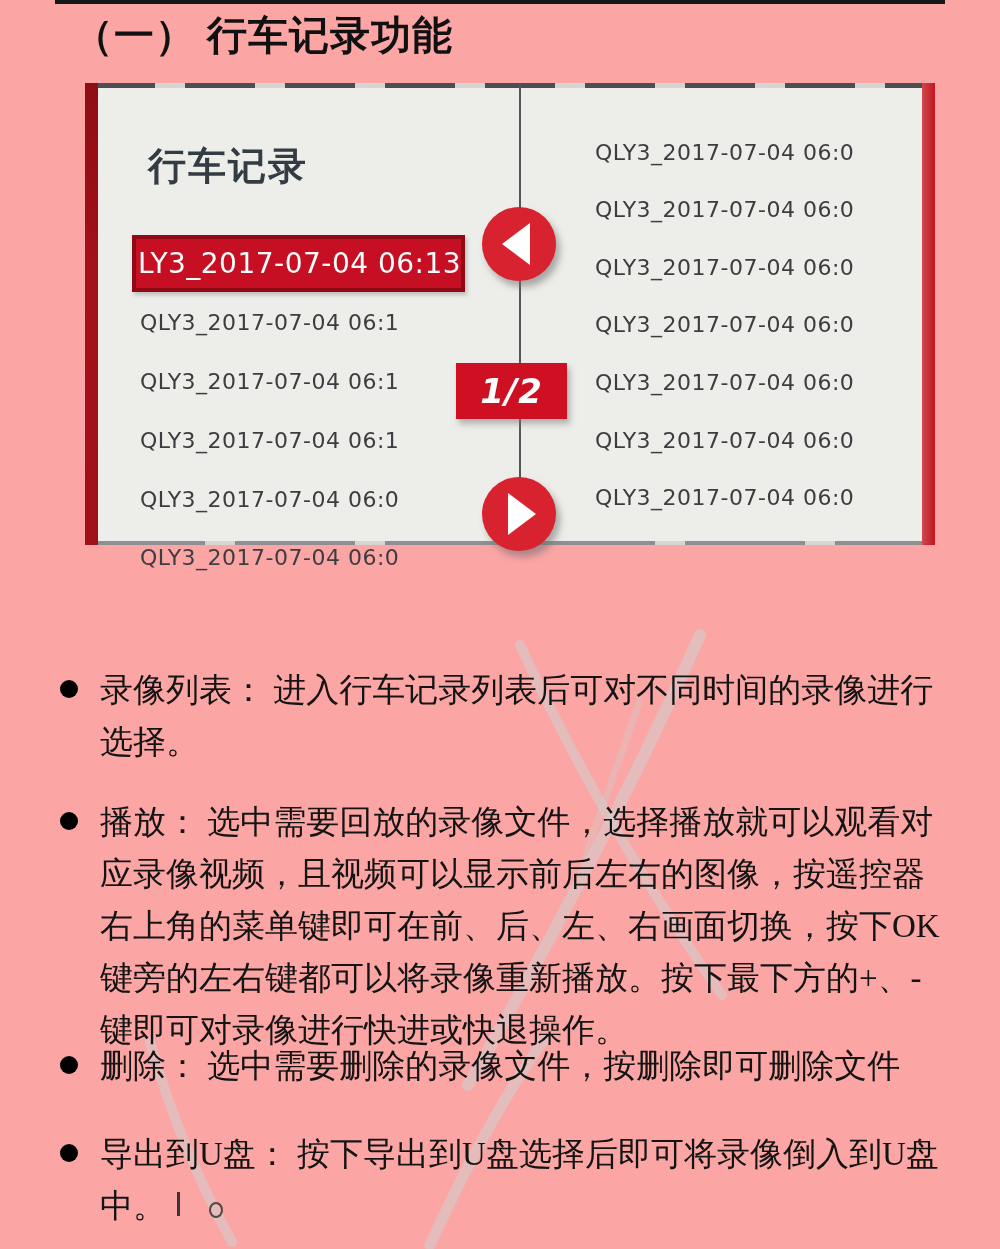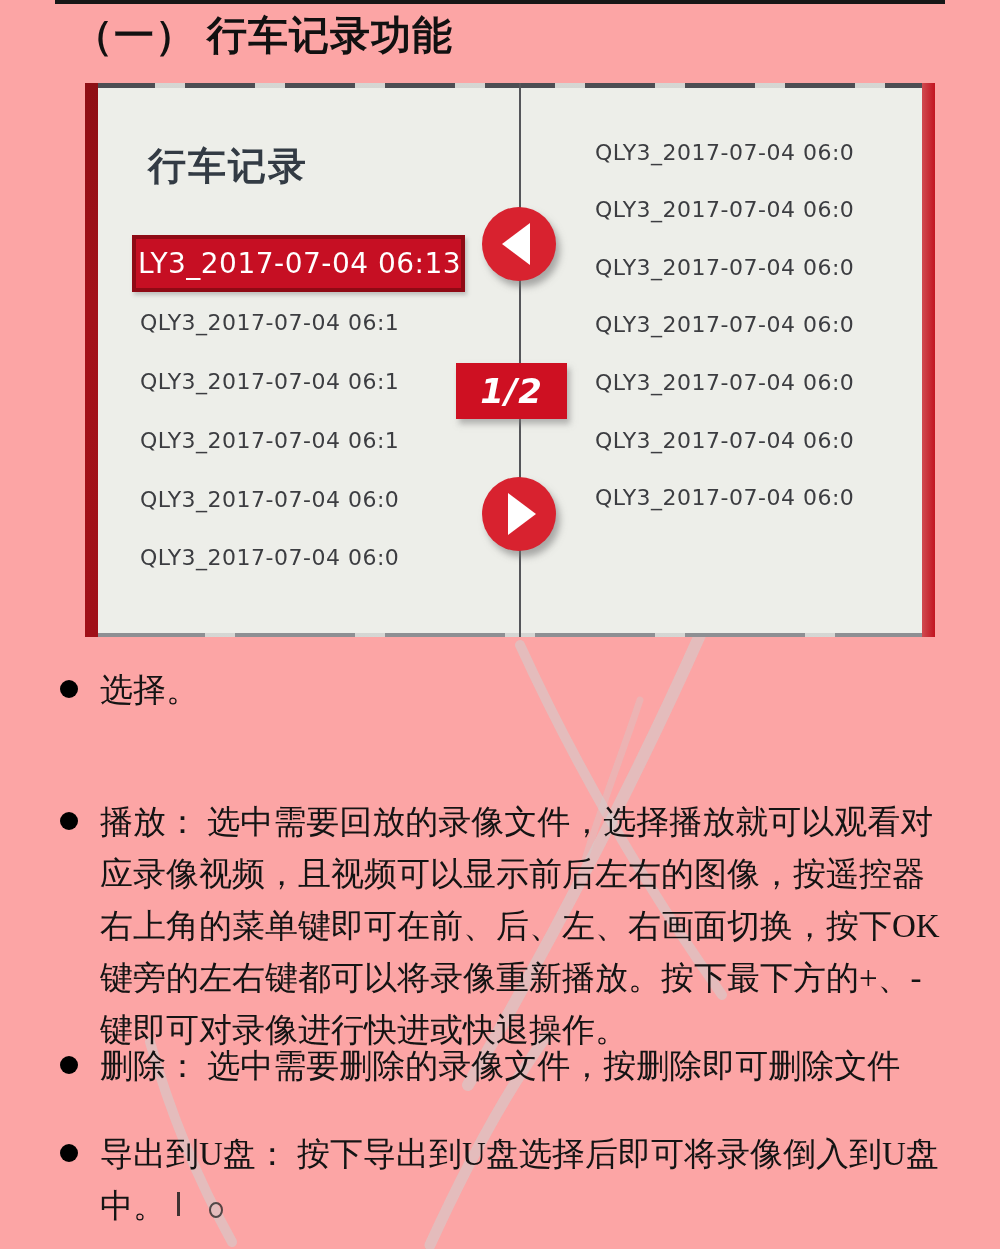--- a/index.html
+++ b/index.html
@@ -6,21 +6,21 @@
   .page{position:relative;width:1000px;height:1249px;background:#fca5a5;overflow:hidden;
         font-family:"Liberation Serif","DejaVu Serif",serif;color:#141414;text-decoration:underline;}
   .top-rule{position:absolute;left:55px;top:0;width:890px;height:4px;background:#161616;}
   .heading{position:absolute;left:73px;top:8px;font-size:40px;font-weight:bold;color:#111;
            letter-spacing:1px;white-space:nowrap;}
 
   
   .watermark{position:absolute;left:0;top:0;width:1000px;height:1249px;pointer-events:none;}
 
   
-  .shot{position:absolute;left:85px;top:83px;width:850px;height:554px;background:#edeee9;
+  .shot{position:absolute;left:85px;top:83px;width:850px;height:462px;background:#edeee9;
         font-family:"DejaVu Sans","Liberation Sans",sans-serif;}
   .shot-topline{position:absolute;left:0;top:0;width:100%;height:5px;
         background:repeating-linear-gradient(90deg,#4d4e53 0 70px,rgba(77,78,83,.15) 70px 100px);}
   .shot-bottomline{position:absolute;left:0;bottom:0;width:100%;height:4px;
         background:repeating-linear-gradient(90deg,#8e8f93 0 120px,rgba(142,143,147,.25) 120px 150px);}
   .stripe{position:absolute;top:0;width:13px;height:100%;}
   .stripe.left{left:0;background:linear-gradient(180deg,#8e0e14,#a31119 40%,#a01018);}
   .stripe.right{left:837px;background:linear-gradient(270deg,#c21420,#d04a50);}
   .divider{position:absolute;left:434px;top:0;width:2px;height:100%;background:#55565a;}
   .shot-title{position:absolute;left:63px;top:58px;font-size:38px;font-weight:bold;
@@ -101,20 +101,21 @@
     </div>
     <div class="page-badge">1/2</div>
     <div class="pager-btn" style="left:397px;top:394px;">
       <span class="tri right"></span>
     </div>
   </div>
 
   <div class="bullet" style="top:664px;">
     <span class="dot"></span>
     <div class="lines">
+      <div class="line">录像列表： 进入行车记录列表后可对不同时间的录像进行</div>
       <div class="line">选择。</div>
     </div>
   </div>
 
   <div class="bullet" style="top:796px;">
     <span class="dot"></span>
     <div class="lines">
       <div class="line">播放： 选中需要回放的录像文件，选择播放就可以观看对</div>
       <div class="line">应录像视频，且视频可以显示前后左右的图像，按遥控器</div>
       <div class="line">右上角的菜单键即可在前、后、左、右画面切换，按下OK</div>

